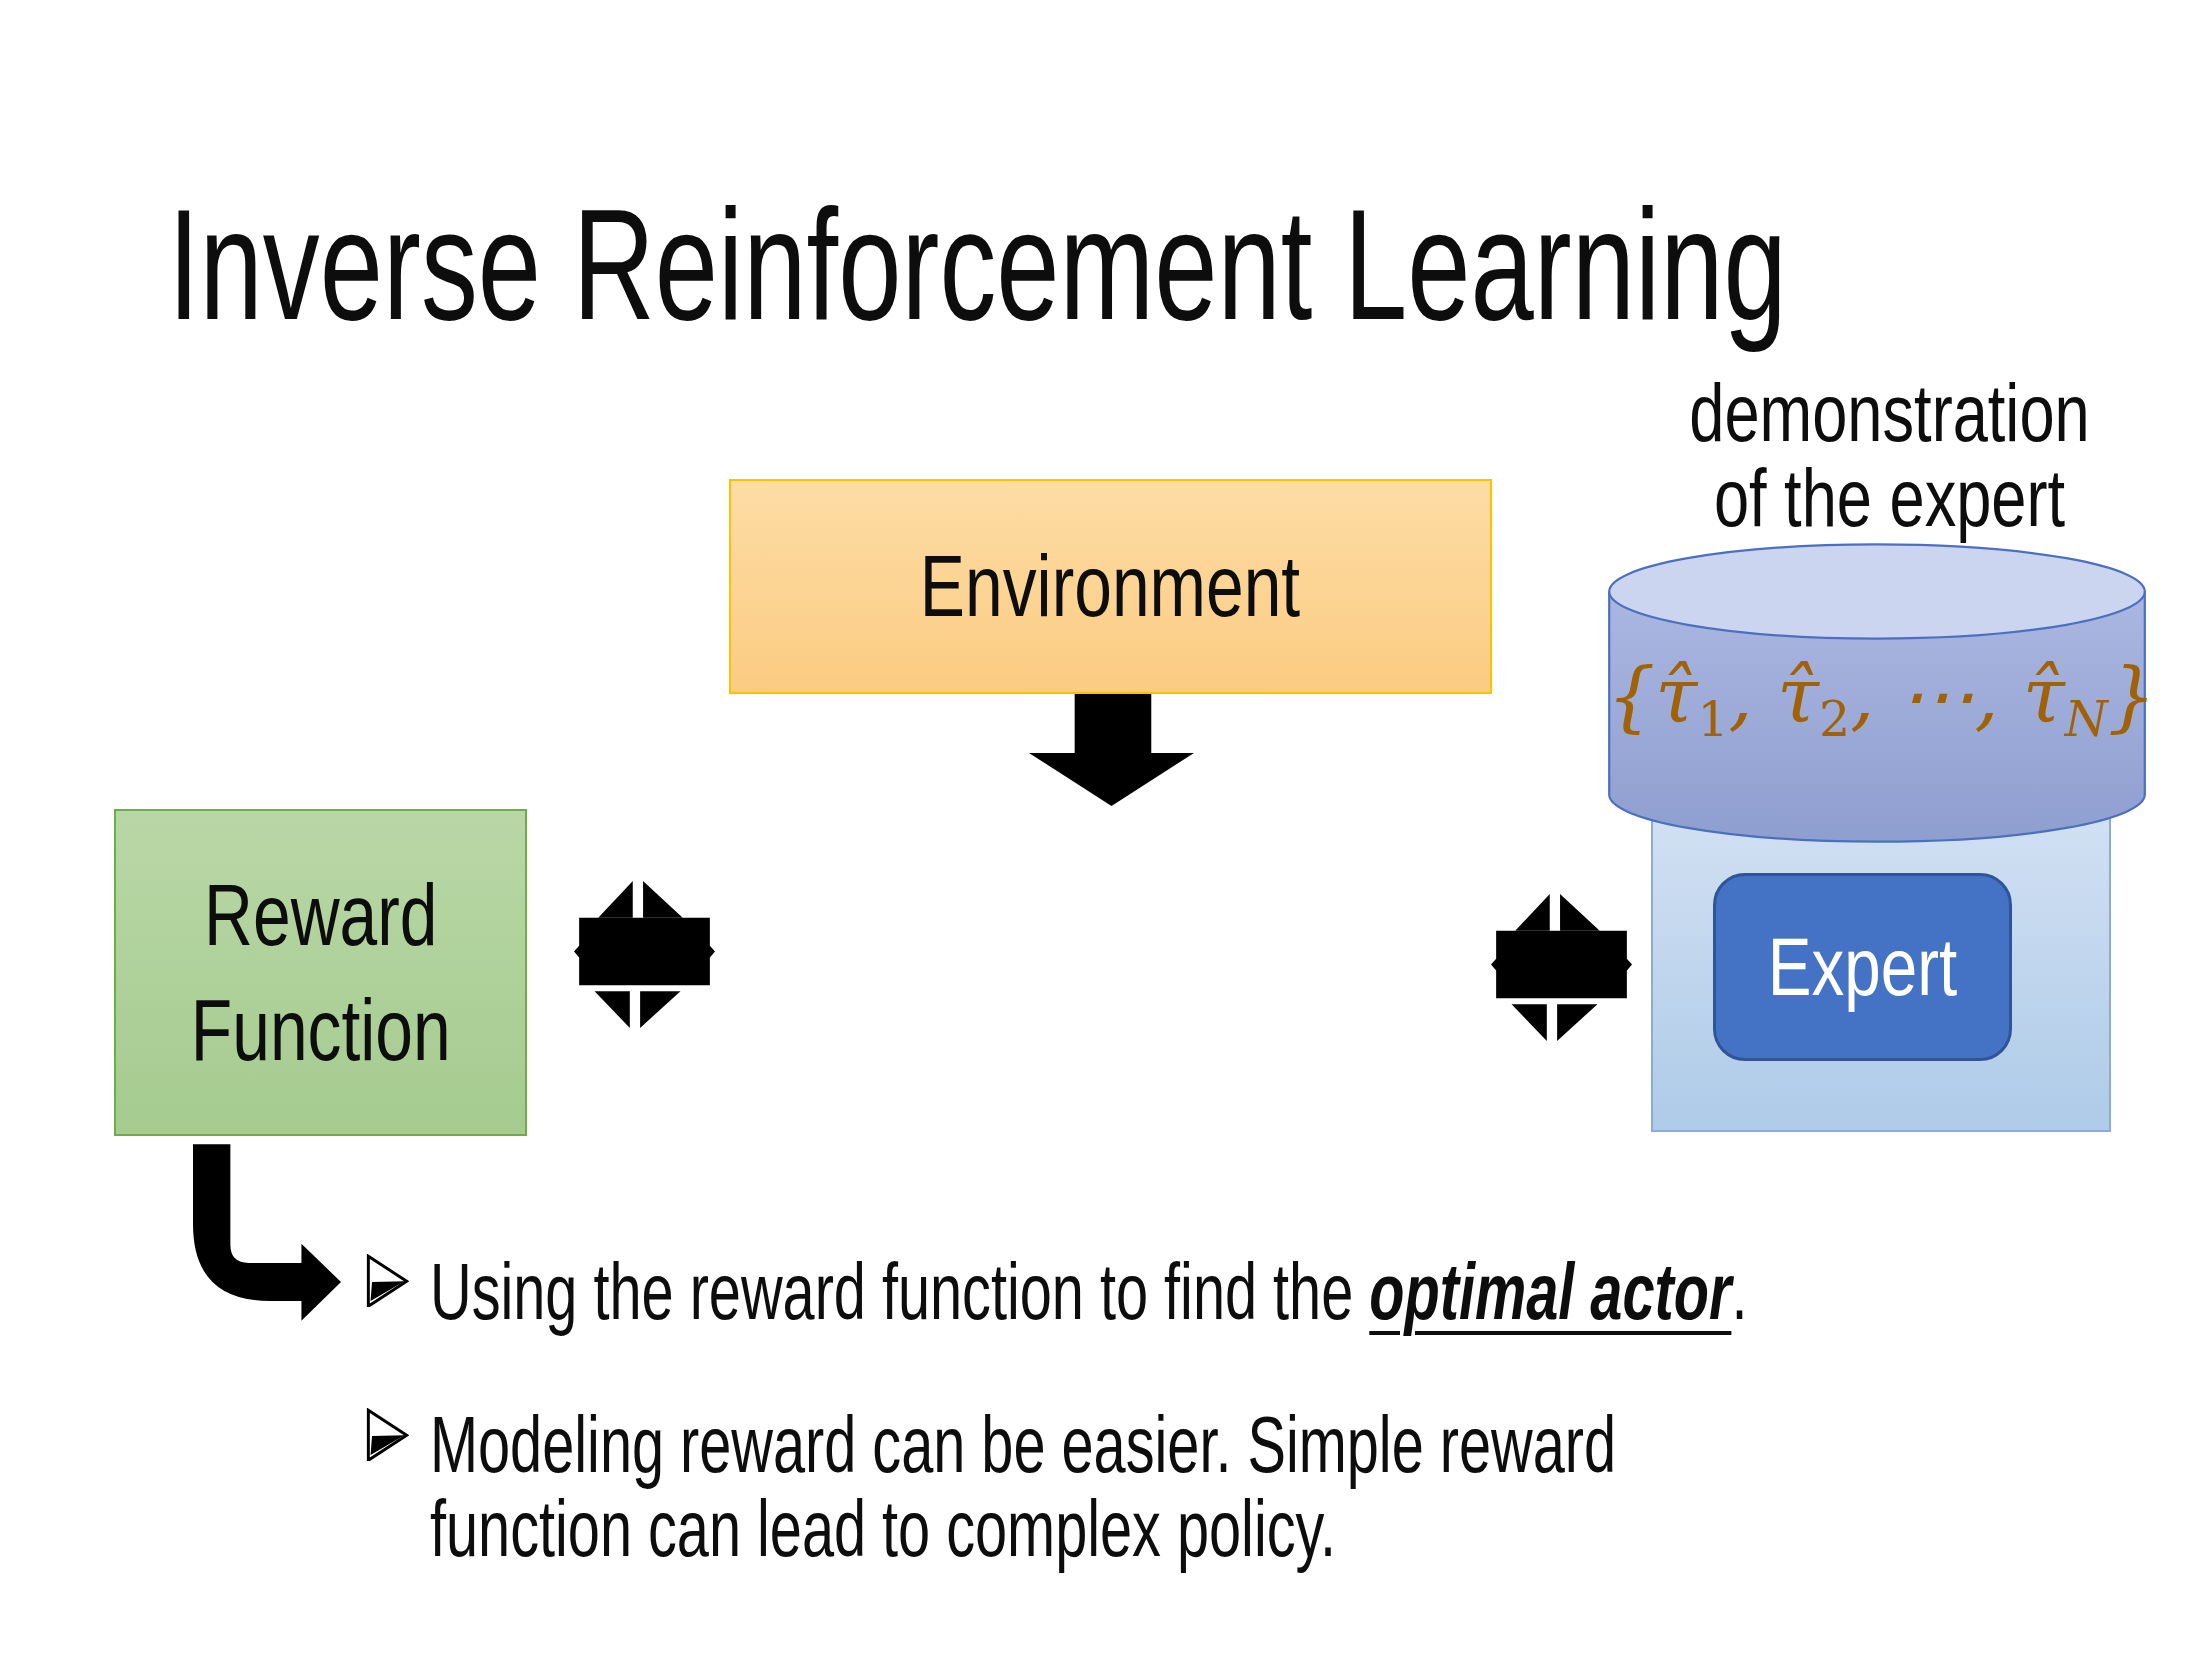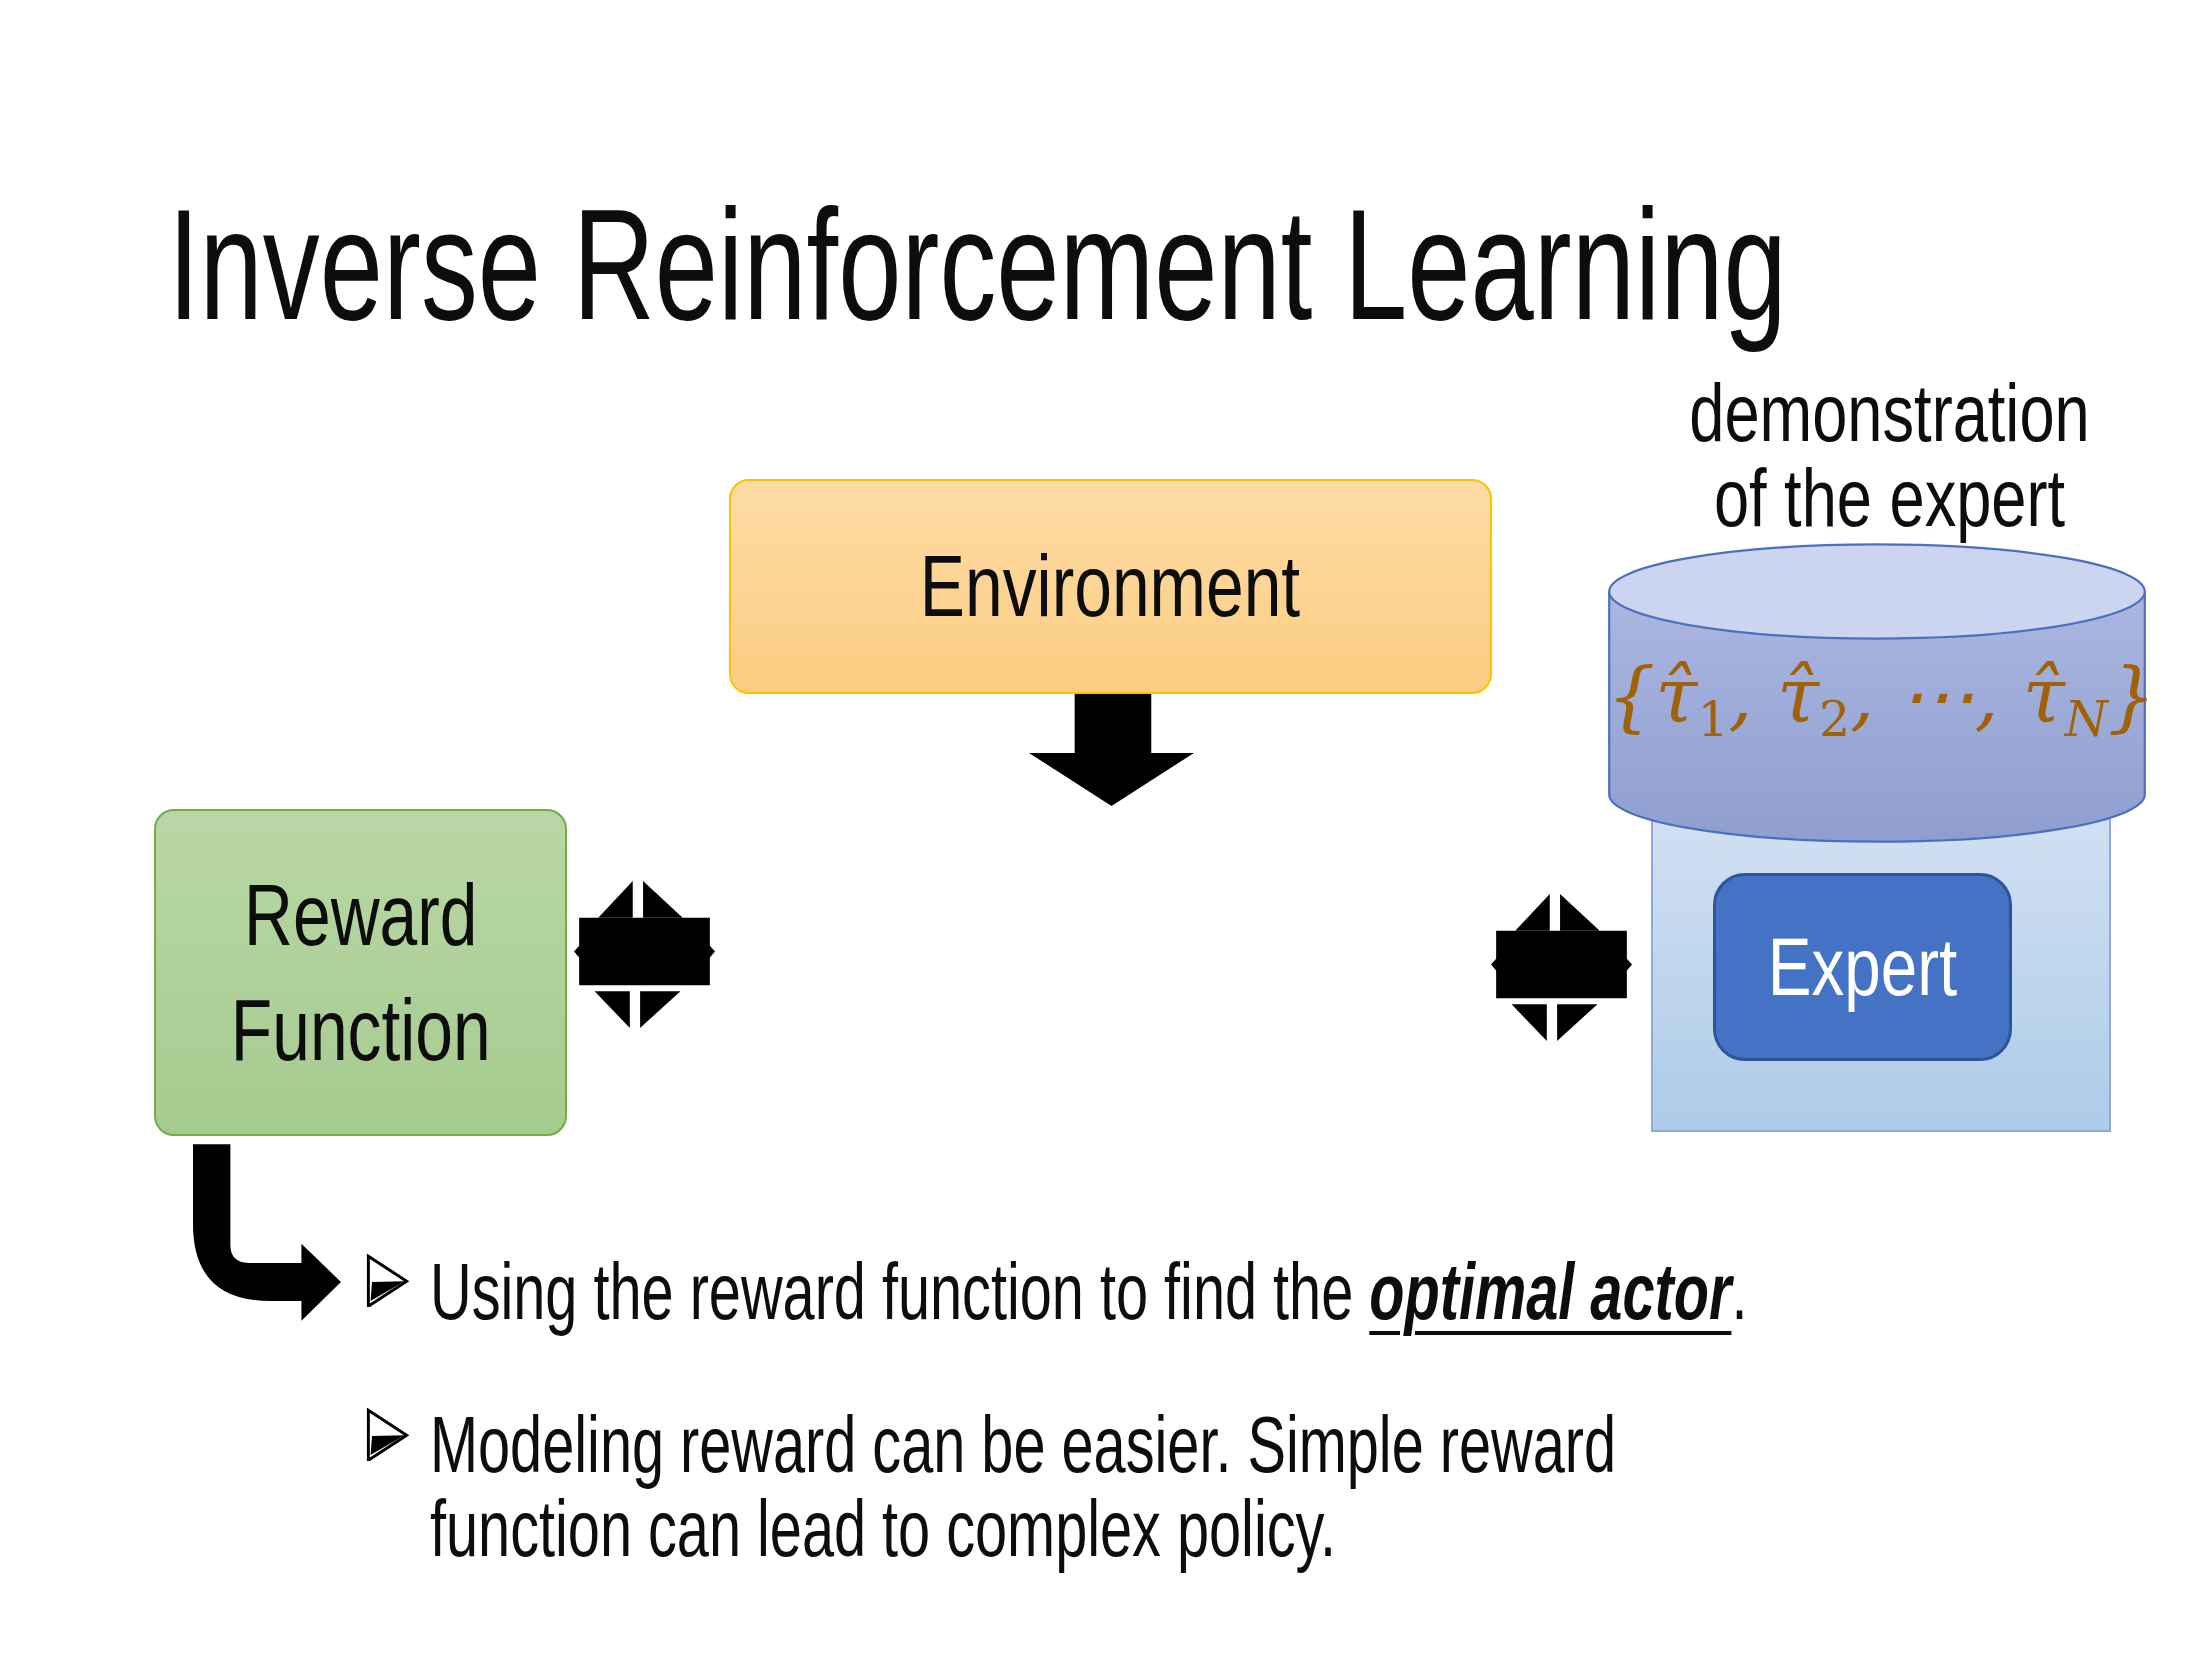--- a/index.html
+++ b/index.html
@@ -12,32 +12,31 @@
   .cx72{transform:scaleX(0.72);transform-origin:0 0;}
   .cx73{transform:scaleX(0.73);transform-origin:0 0;}
   .cx77c{transform:scaleX(0.77);transform-origin:50% 50%;}
   .cx78c{transform:scaleX(0.78);transform-origin:50% 0;}
   .cx80c{transform:scaleX(0.80);transform-origin:50% 50%;}
 
   .title{font-size:158px;line-height:1.05;letter-spacing:0;}
   .demo-note{font-size:81px;line-height:1.05;text-align:center;}
 
   .box-label{font-size:88px;line-height:1.3;text-align:center;}
-  .flexc{display:flex;align-items:center;justify-content:center;border-radius:20px;}
+  .flexc{display:flex;align-items:center;justify-content:center;}
 
   .env-box{
     left:729px;top:479px;width:763px;height:215px;box-sizing:border-box;
     border:2.9px solid var(--env_border,#FFC000);
     background:linear-gradient(180deg,var(--env_fill_top,#FDDCA5),var(--env_fill_bottom,#FBCC82));
   }
   .green-box{
     left:114px;top:809px;width:413px;height:327px;box-sizing:border-box;
     border:2.9px solid var(--green_border,#70AD47);
     background:linear-gradient(180deg,var(--green_fill_top,#B9D7A6),var(--green_fill_bottom,#A5CB8F));
-    margin-left:40px;
   }
   .rl-box{
     left:730px;top:805px;width:766px;height:340px;box-sizing:border-box;
     border:2.9px solid var(--orange_border,#ED7D31);
     background:linear-gradient(180deg,var(--orange_fill_top,#F7C4A6),var(--orange_fill_bottom,#EFA478));
   }
   .rl-inner-line{position:absolute;left:0;right:0;height:2.2px;background:var(--orange_border,#ED7D31);opacity:.85;}
   .expert-container{
     left:1651px;top:798px;width:460px;height:334px;box-sizing:border-box;
     border:2.2px solid var(--container_border,#8CACD6);

